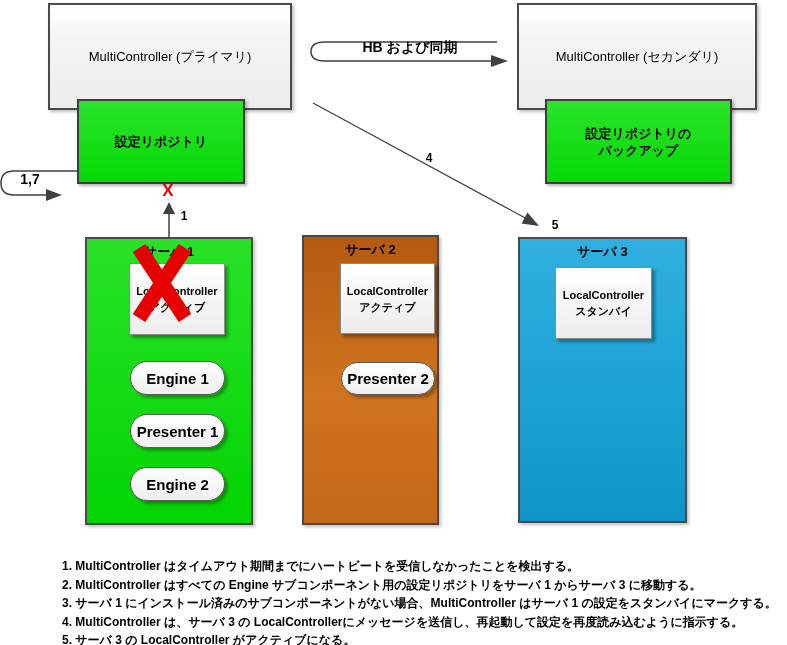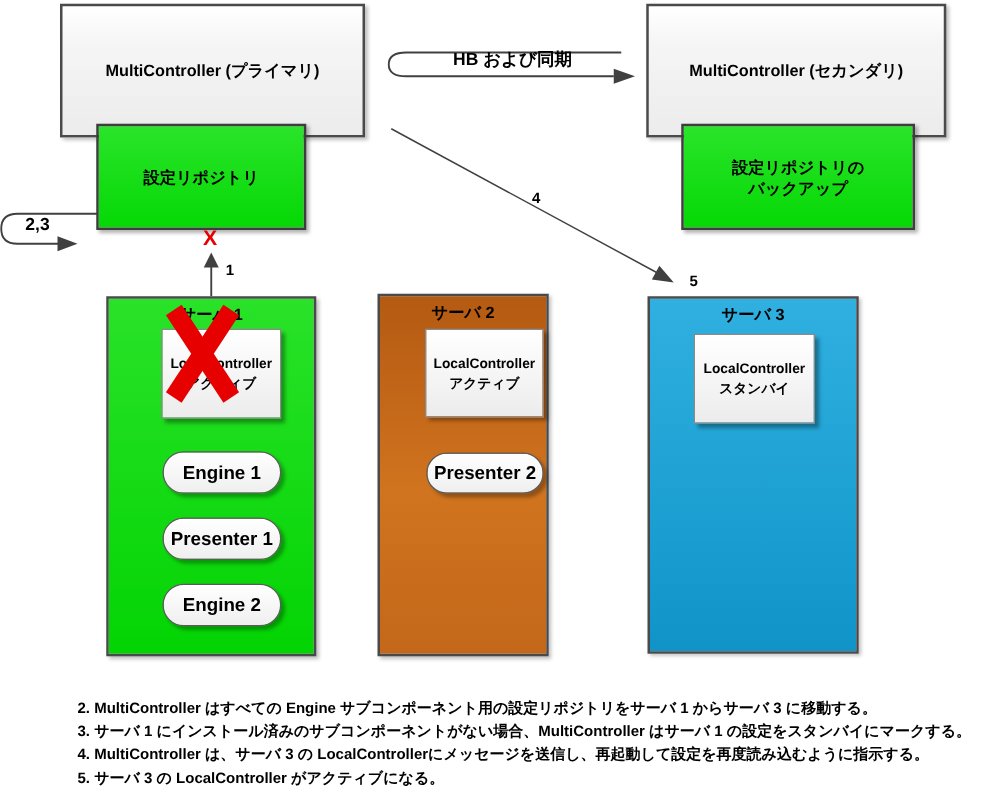--- a/index.html
+++ b/index.html
@@ -6,21 +6,21 @@
   body { background:#fff; }
   .stage {
     position:relative; width:787px; height:645px; background:#ffffff;
     font-family:"Liberation Sans", sans-serif; overflow:hidden; color:#000;
   }
   .mcbox {
     position:absolute; border:2px solid #4a4a4a;
     background:linear-gradient(180deg,#ffffff 0%,#f5f5f5 30%,#ececec 100%);
     box-shadow:2px 2px 3px rgba(0,0,0,0.25);
     display:flex; align-items:center; justify-content:center;
-    font-weight:bold; font-size:13px; text-align:center; z-index:1;
+    font-weight:normal; font-size:13px; text-align:center; z-index:1;
   }
   .greenbox {
     position:absolute; border:2px solid #3d3d3d;
     background:linear-gradient(180deg,#2ae42a 0%,#05d805 100%);
     box-shadow:2px 2px 3px rgba(0,0,0,0.3);
     display:flex; flex-direction:column; align-items:center; justify-content:center;
     font-weight:bold; font-size:13px; line-height:17px; text-align:center; z-index:2;
   }
   .server {
     position:absolute; border:2px solid #4a4a4a;
@@ -84,21 +84,21 @@
   <svg class="arrow" style="left:305px; top:32px;" width="212" height="42" viewBox="0 0 212 42">
     <path d="M 192 10 L 20 10 Q 6 10 6 19.5 Q 6 29 20 29 L 186 29" fill="none" stroke="#404040" stroke-width="1.5"></path>
     <polygon points="203,29 186,23 186,35" fill="#404040"></polygon>
   </svg>
   <div class="arrow-label" style="left:346px; top:39px; width:128px;">HB および同期</div>
 
   <svg class="arrow" style="left:0px; top:162px;" width="84" height="46" viewBox="0 0 84 46">
     <path d="M 78 9 L 14 9 Q 1 9 1 21 Q 1 33 14 33 L 47 33" fill="none" stroke="#404040" stroke-width="1.5"></path>
     <polygon points="62,33 46,27 46,39" fill="#404040"></polygon>
   </svg>
-  <div class="arrow-label" style="left:14px; top:171px; width:32px;">2,3</div>
+  <div class="arrow-label" style="left:14px; top:171px; width:32px;">1,7</div>
 
   <div class="small-x" style="left:158px; top:182px;">X</div>
 
   <svg class="arrow" style="left:150px; top:198px;" width="40" height="42" viewBox="0 0 40 42">
     <line x1="19" y1="14" x2="19" y2="39" stroke="#404040" stroke-width="1.5"></line>
     <polygon points="19,4 13,16 25,16" fill="#404040"></polygon>
   </svg>
   <div class="num-label" style="left:177px; top:209px; width:14px;">1</div>
 
   <svg class="arrow" style="left:305px; top:95px;" width="245" height="140" viewBox="0 0 245 140">
@@ -143,19 +143,20 @@
 
   <div class="server bg-blue" style="left:518px; top:237px; width:169px; height:286px;">
     <div class="server-title">サーバ 3</div>
     <div class="lcbox" style="left:35px; top:28px; width:97px; height:72px;">
       <span>LocalController</span>
       <span>スタンバイ</span>
     </div>
   </div>
 
   <div class="steps">
+    <div>1. MultiController はタイムアウト期間までにハートビートを受信しなかったことを検出する。</div>
     <div>2. MultiController はすべての Engine サブコンポーネント用の設定リポジトリをサーバ 1 からサーバ 3 に移動する。</div>
     <div>3. サーバ 1 にインストール済みのサブコンポーネントがない場合、MultiController はサーバ 1 の設定をスタンバイにマークする。</div>
     <div>4. MultiController は、サーバ 3 の LocalControllerにメッセージを送信し、再起動して設定を再度読み込むように指示する。</div>
     <div>5. サーバ 3 の LocalController がアクティブになる。</div>
   </div>
 
 </div>
 
 </body></html>

